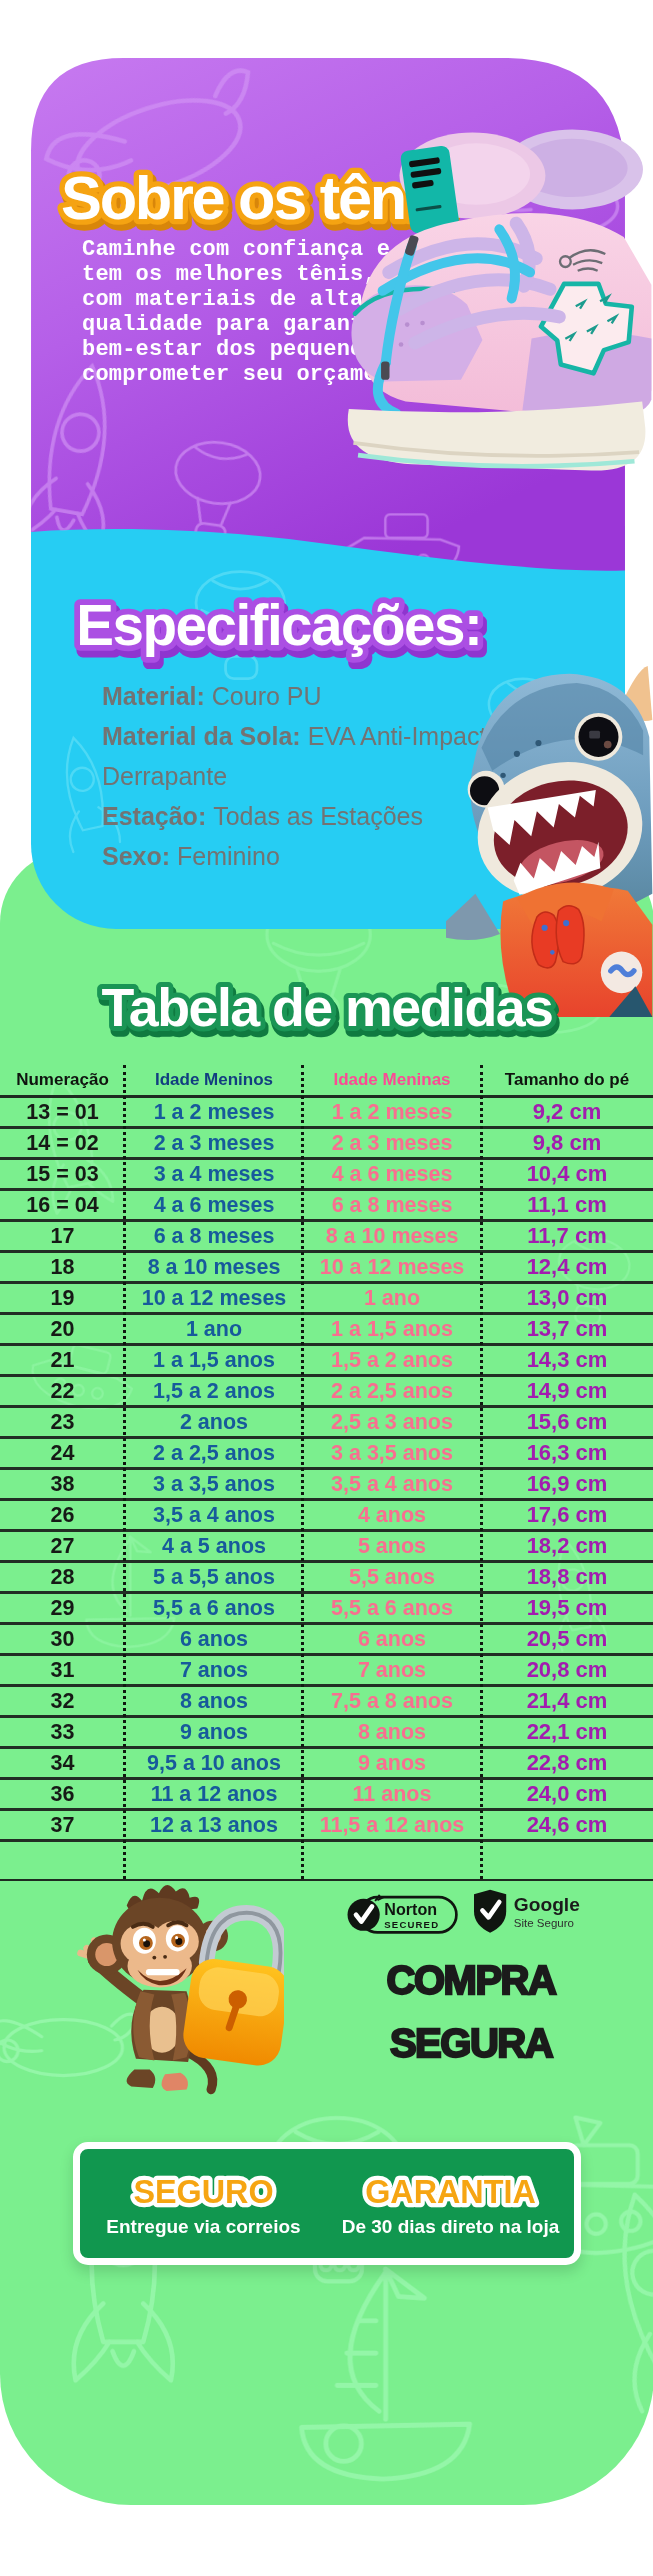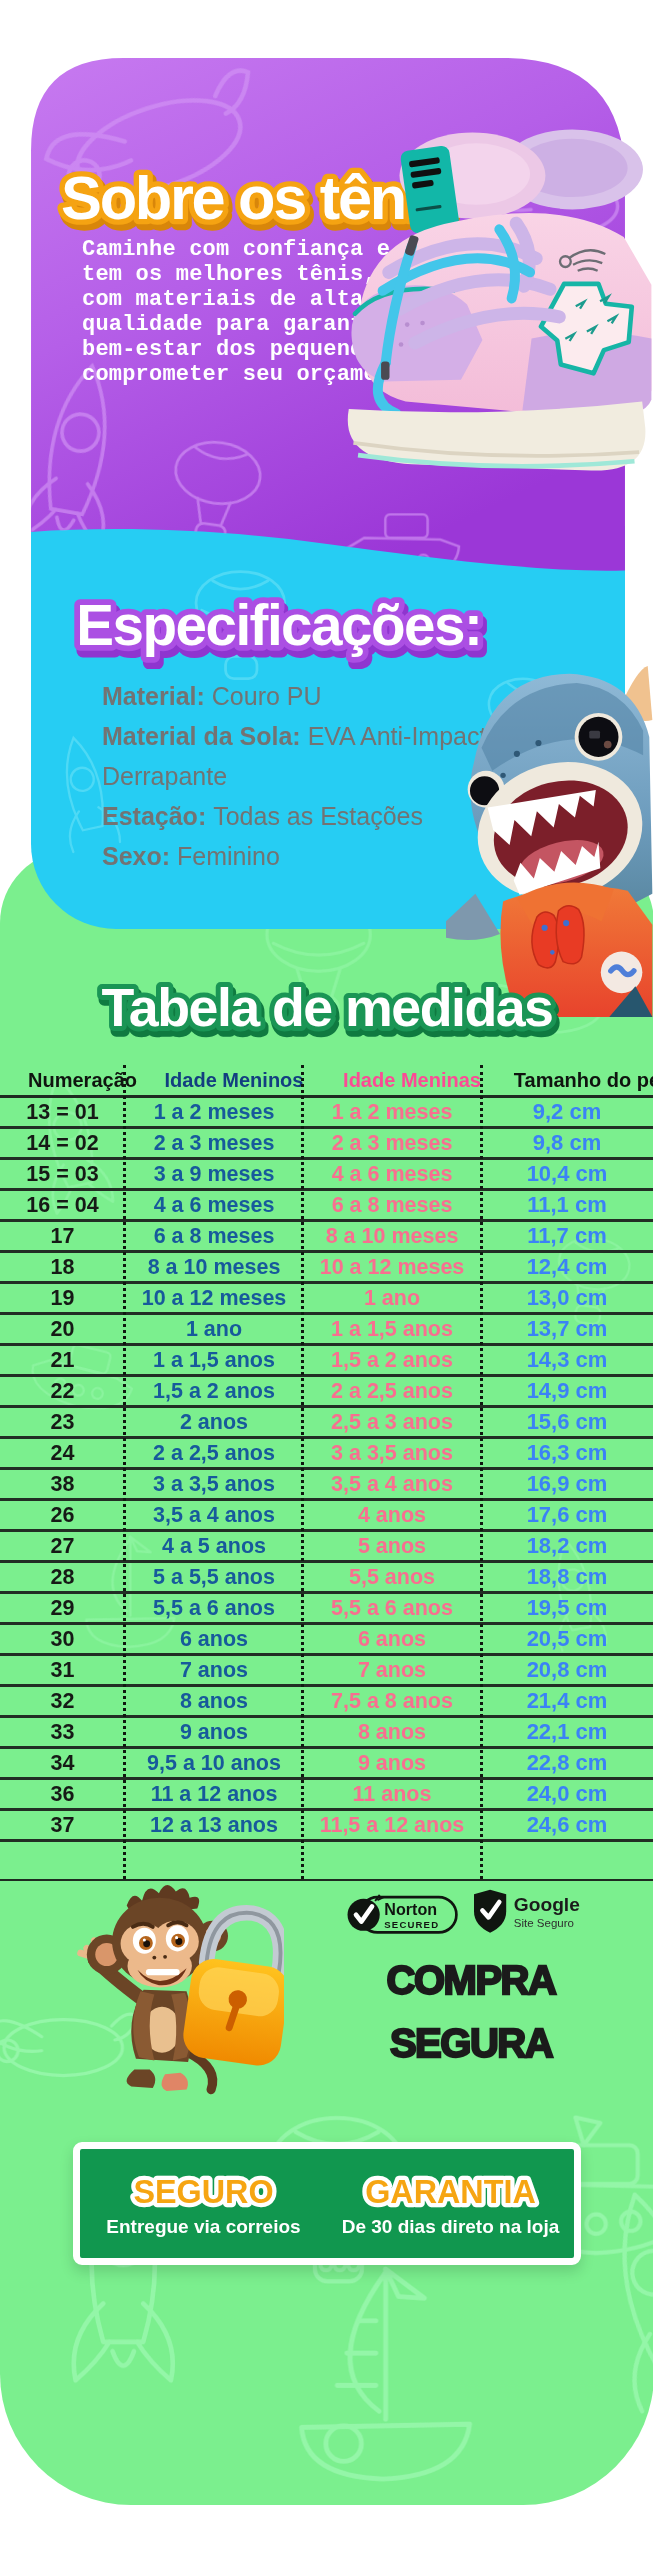--- a/index.html
+++ b/index.html
@@ -20,38 +20,38 @@
   .hero-paragraph b{font-weight:bold;}
 
   
   .specs-list{left:102px;top:676px;width:454px;color:#737373;font-size:25px;line-height:40px;}
   .spec-line b{font-weight:bold;}
   .spec-line span{font-weight:normal;}
 
   
   .size-table{left:0;top:1065px;width:654px;height:814px;}
   .thead,.trow{display:grid;grid-template-columns:125px 178px 178px 172px;align-items:center;text-align:center;}
-  .thead{height:30px;border-bottom:3.8px solid #1e2a21;font-size:20px;font-weight:bold;padding-left:20px;}
+  .thead{height:30px;border-bottom:3.8px solid #1e2a21;font-size:17px;font-weight:bold;}
   .trow{height:31px;border-bottom:3.1px solid #222e24;box-sizing:border-box;font-size:21.5px;font-weight:bold;}
   .size-table{border-bottom:2.3px solid #1e2a21;}
   .h0,.h3{color:#0f140f;}
   .h1{color:#123e80;}
   .h2{color:#fb4b95;}
   .td.c0{color:#161a16;}
   .td.c1{color:#175a9b;}
   .td.c2{color:#f86f90;}
-  .td.c3{color:#3b82f6;font-size:22px;}
+  .td.c3{color:#a21caf;font-size:22px;}
   .vsep{position:absolute;top:0;height:100%;width:0;border-left:3.8px dotted #101810;}
 
   
   .headline{left:327px;top:1949px;width:288px;text-align:center;color:#1b1b1b;
             font-size:40px;line-height:63px;font-weight:bold;letter-spacing:-1.5px;
             -webkit-text-stroke:2.3px #1b1b1b;}
   .guarantee-panel{left:73px;top:2142px;width:508px;height:123px;background:#11974f;
-                   border:7px solid #ffffff;border-radius:9px;box-sizing:border-box;
+                   border:7px solid #ffffff;border-radius:15px;box-sizing:border-box;
                    display:flex;align-items:center;justify-content:space-around;
                    box-shadow:0 6.2px 12.3px rgba(20,60,35,.18);}
   .g-col{display:flex;flex-direction:column;align-items:center;width:238px;}
   .g-sub{color:#ffffff;font-size:19px;font-weight:bold;margin-top:1.5px;}
 
   svg text{font-family:"Liberation Sans","DejaVu Sans",sans-serif;}
 </style>
 </head>
 <body>
 
@@ -396,21 +396,21 @@
           <div class="td c3">9,2 cm</div>
         </div>
         <div class="trow">
           <div class="td c0">14 = 02</div>
           <div class="td c1">2 a 3 meses</div>
           <div class="td c2">2 a 3 meses</div>
           <div class="td c3">9,8 cm</div>
         </div>
         <div class="trow">
           <div class="td c0">15 = 03</div>
-          <div class="td c1">3 a 9 meses</div>
+          <div class="td c1">3 a 4 meses</div>
           <div class="td c2">4 a 6 meses</div>
           <div class="td c3">10,4 cm</div>
         </div>
         <div class="trow">
           <div class="td c0">16 = 04</div>
           <div class="td c1">4 a 6 meses</div>
           <div class="td c2">6 a 8 meses</div>
           <div class="td c3">11,1 cm</div>
         </div>
         <div class="trow">

